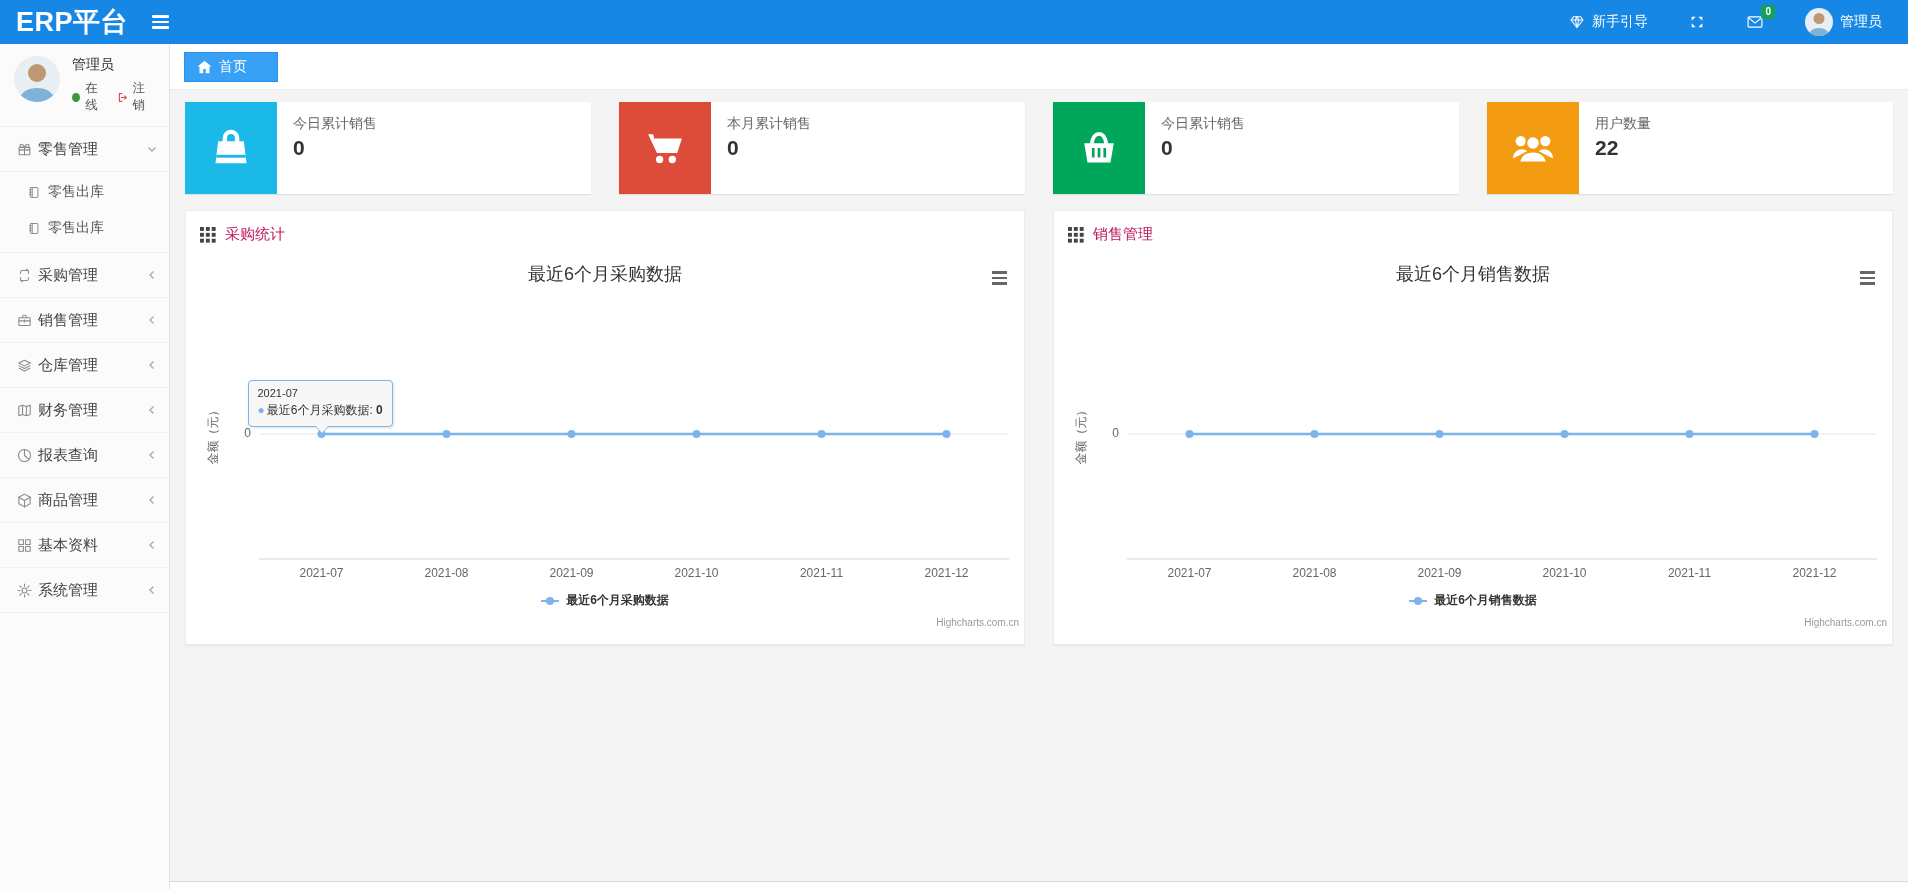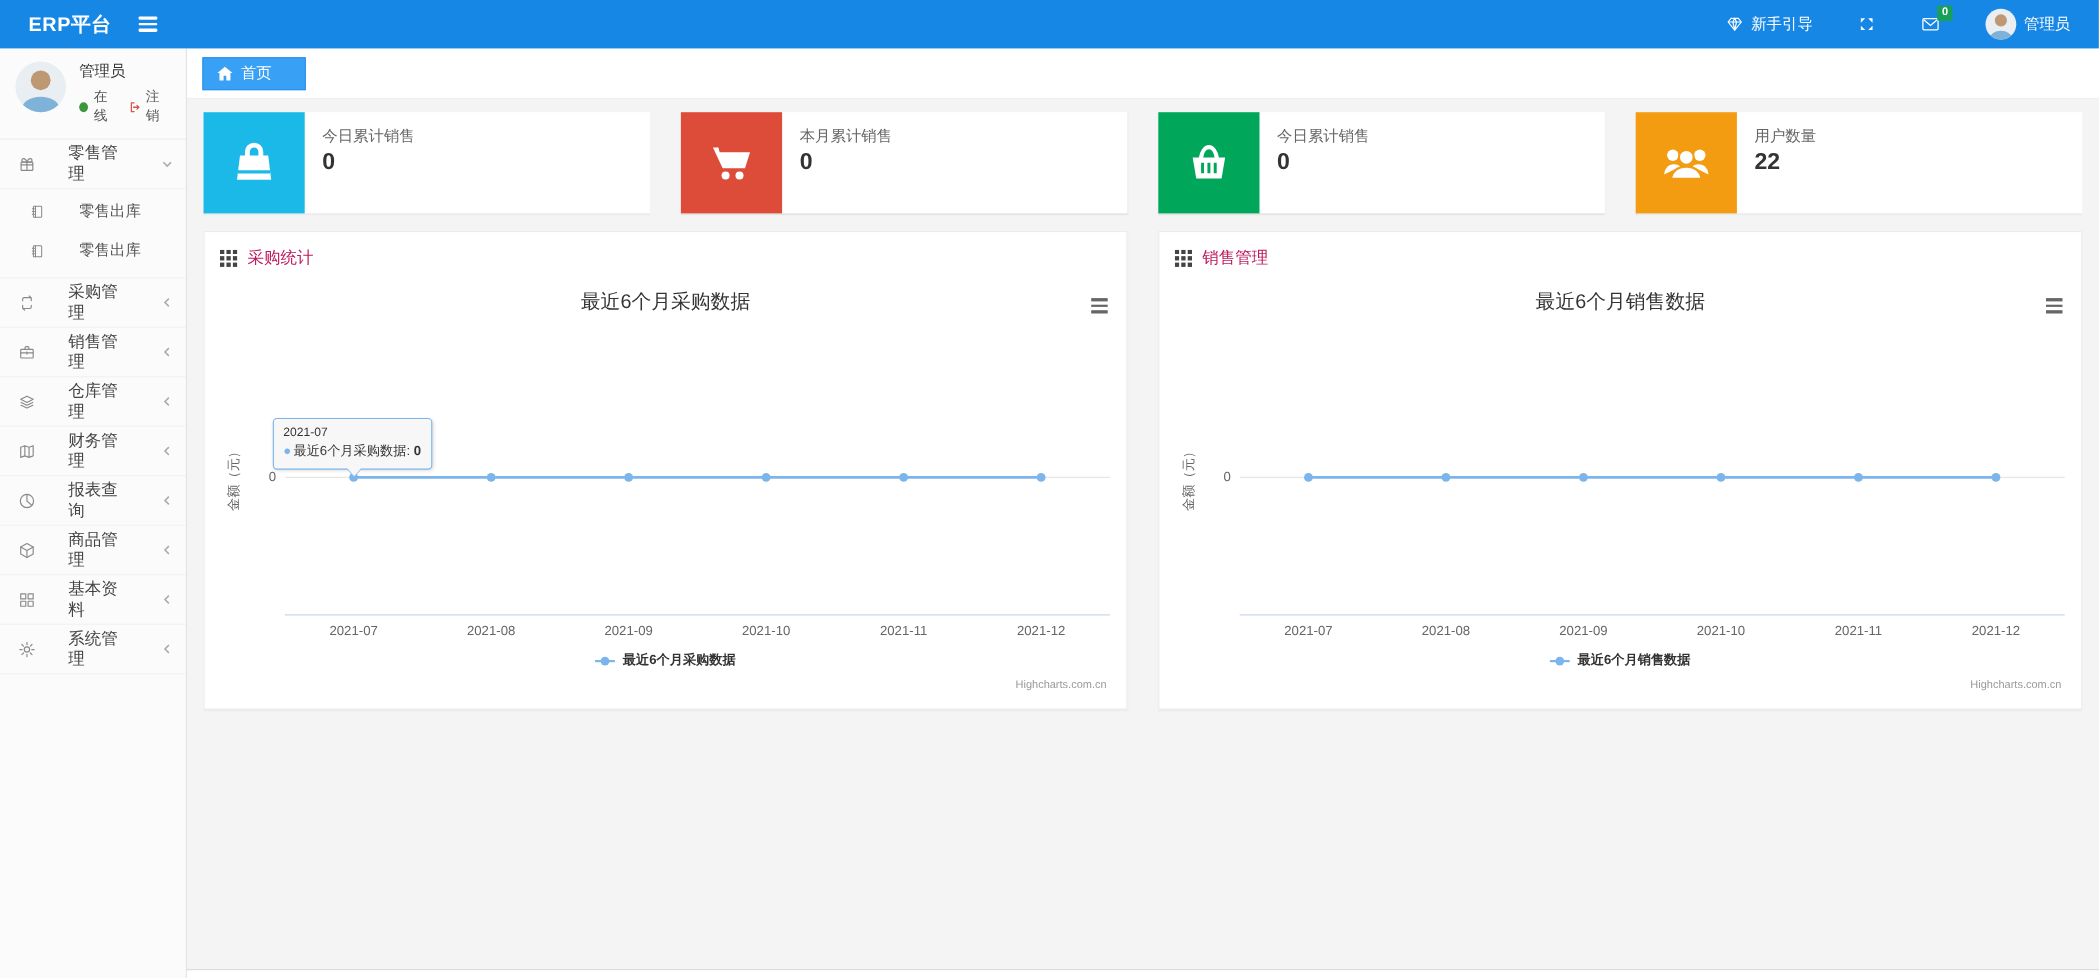--- a/index.html
+++ b/index.html
@@ -2,21 +2,21 @@
 <html><head>
 <meta charset="utf-8">
 <style>
   * { margin:0; padding:0; box-sizing:border-box; }
   html,body { width:1908px; height:889px; overflow:hidden;
     font-family:"Liberation Sans","DejaVu Sans",sans-serif; background:#f4f4f4; }
 
   
   .navbar { position:absolute; top:0; left:0; right:0; height:44px; background:#1787e6;
     display:flex; align-items:center; color:#fff; z-index:30; }
-  .brand { font-size:18px; font-weight:bold; padding-left:26px; letter-spacing:.5px; }
+  .brand { font-size:27px; font-weight:bold; padding-left:16px; letter-spacing:.5px; }
   .nav-toggle { margin-left:24px; cursor:pointer; display:flex; flex-direction:column; gap:3px; }
   .nav-toggle i { display:block; width:17px; height:2.5px; background:#fff; border-radius:1px; }
   .nav-right { margin-left:auto; display:flex; align-items:center; gap:41px; padding-right:26px; }
   .nav-item { display:flex; align-items:center; gap:7px; color:#fff; font-size:14px; cursor:pointer; position:relative; }
   .badge { position:absolute; top:-9px; right:-11px; background:#18a05b; color:#fff; font-size:10px;
     line-height:1; padding:2px 4px; border-radius:2px; font-weight:bold; }
   .avatar { width:28px; height:28px; border-radius:50%; background:#e9eef2; overflow:hidden; display:inline-block; position:relative; }
   .avatar::before { content:""; position:absolute; top:5px; left:50%; transform:translateX(-50%);
     width:11px; height:11px; border-radius:50%; background:#bd9873; }
   .avatar::after { content:""; position:absolute; bottom:-5px; left:50%; transform:translateX(-50%);
@@ -31,21 +31,21 @@
     width:18px; height:18px; border-radius:50%; background:#bd9873; }
   .user-avatar::after { content:""; position:absolute; bottom:-8px; left:50%; transform:translateX(-50%);
     width:34px; height:22px; border-radius:50% 50% 0 0; background:#7fb2d8; }
   .user-meta { display:flex; flex-direction:column; justify-content:center; gap:6px; }
   .user-name { font-size:14px; color:#333; }
   .user-status { display:flex; align-items:center; gap:5px; font-size:12.5px; color:#555; }
   .dot { width:9px; height:9px; border-radius:50%; background:#3c963c; display:inline-block; }
   .logout { display:flex; align-items:center; gap:4px; color:#555; cursor:pointer; margin-left:4px; }
 
   ul.menu { list-style:none; }
-  .menu-row { display:flex; align-items:center; gap:28px; height:45px; padding:0 12px 0 16px;
+  .menu-row { display:flex; align-items:center; gap:4px; height:45px; padding:0 12px 0 16px;
     font-size:15px; color:#444; cursor:pointer; border-bottom:1px solid #f1f1f1; }
   .menu-row .mi { flex:0 0 18px; display:flex; color:#8a8a8a; }
   .menu-row .chev { margin-left:auto; display:flex; color:#aaa; }
   .submenu .menu-row { height:36px; font-size:14px; color:#555; padding-left:26px; border-bottom:none; }
   .submenu { border-bottom:1px solid #f1f1f1; padding:2px 0 6px; }
 
   
   .main { position:absolute; top:44px; left:170px; right:0; bottom:0; background:#f4f4f4; }
   .bc-strip { height:46px; background:#fff; border-bottom:1px solid #ededed; padding:8px 0 0 14px; }
   .tab { display:inline-flex; align-items:center; gap:7px; background:#38a0f5; border:1px solid #2b90ea;
@@ -68,21 +68,21 @@
   .hc-menu i { width:15px; height:2.5px; background:#666; display:block; }
   .xlabel { position:absolute; transform:translateX(-50%); font-size:12px; color:#666; white-space:nowrap; }
   .ytick { position:absolute; font-size:12px; color:#666; text-align:right; }
   .ylab { position:absolute; width:90px; text-align:center; font-size:12px; color:#666;
     transform:rotate(-90deg); white-space:nowrap; }
   .legend { position:absolute; left:0; right:0; display:flex; justify-content:center; align-items:center;
     gap:7px; font-size:12px; font-weight:bold; color:#333; cursor:pointer; }
   .lg-marker { position:relative; width:18px; height:10px; }
   .lg-marker::before { content:""; position:absolute; top:4px; left:0; width:18px; height:2.5px; background:#7cb5ec; }
   .lg-marker::after { content:""; position:absolute; top:1px; left:5px; width:8px; height:8px; border-radius:50%; background:#7cb5ec; }
-  .credit { position:absolute; font-size:10px; color:#999; right:18px; }
+  .credit { position:absolute; font-size:10px; color:#999; right:5px; }
   .hc-tip { position:absolute; background:#f7f7f7; border:1px solid #7cb5ec; border-radius:4px;
     padding:6px 9px 7px; font-size:12px; color:#333; box-shadow:1px 1px 3px rgba(0,0,0,.12); z-index:5; white-space:nowrap; }
   .hc-tip .tip-h { font-size:11px; margin-bottom:3px; }
   .tip-dot { color:#7cb5ec; margin-right:2px; }
   .tip-arrow-b, .tip-arrow-f { position:absolute; width:0; height:0; border:7px solid transparent; border-bottom:none; }
   .tip-arrow-b { border-top:8px solid #7cb5ec; bottom:-8px; }
   .tip-arrow-f { border-top:8px solid #f7f7f7; bottom:-6.8px; }
 
   .footer { position:absolute; left:0; right:0; bottom:0; height:8px; background:#fff; border-top:1px solid #d9d9d9; }
   svg { display:block; }

